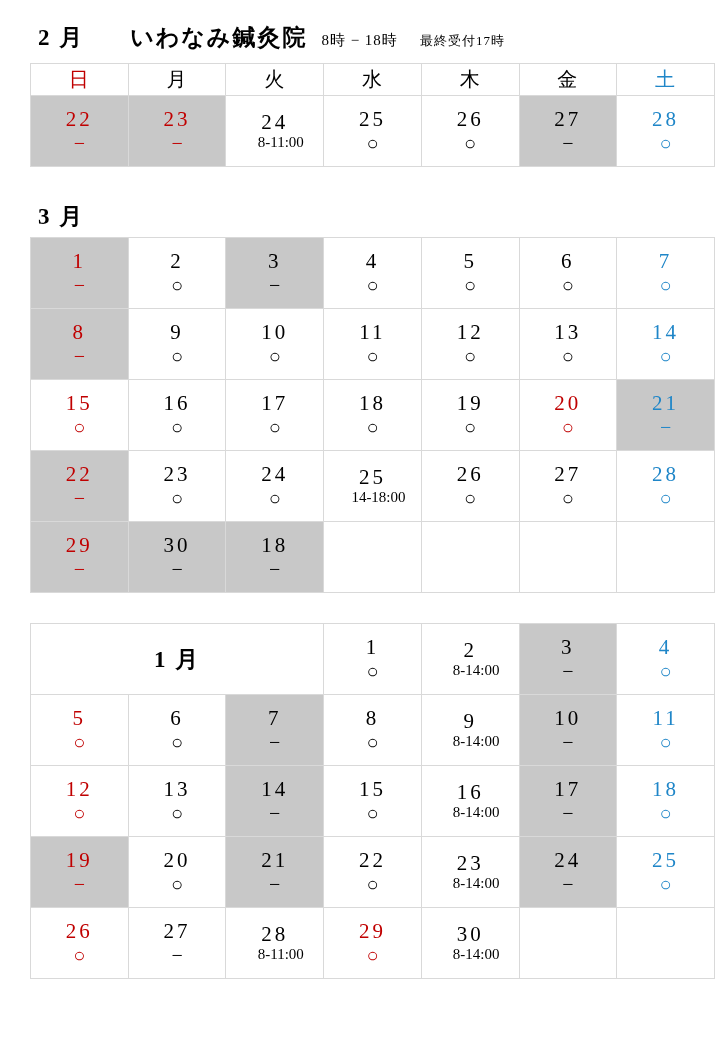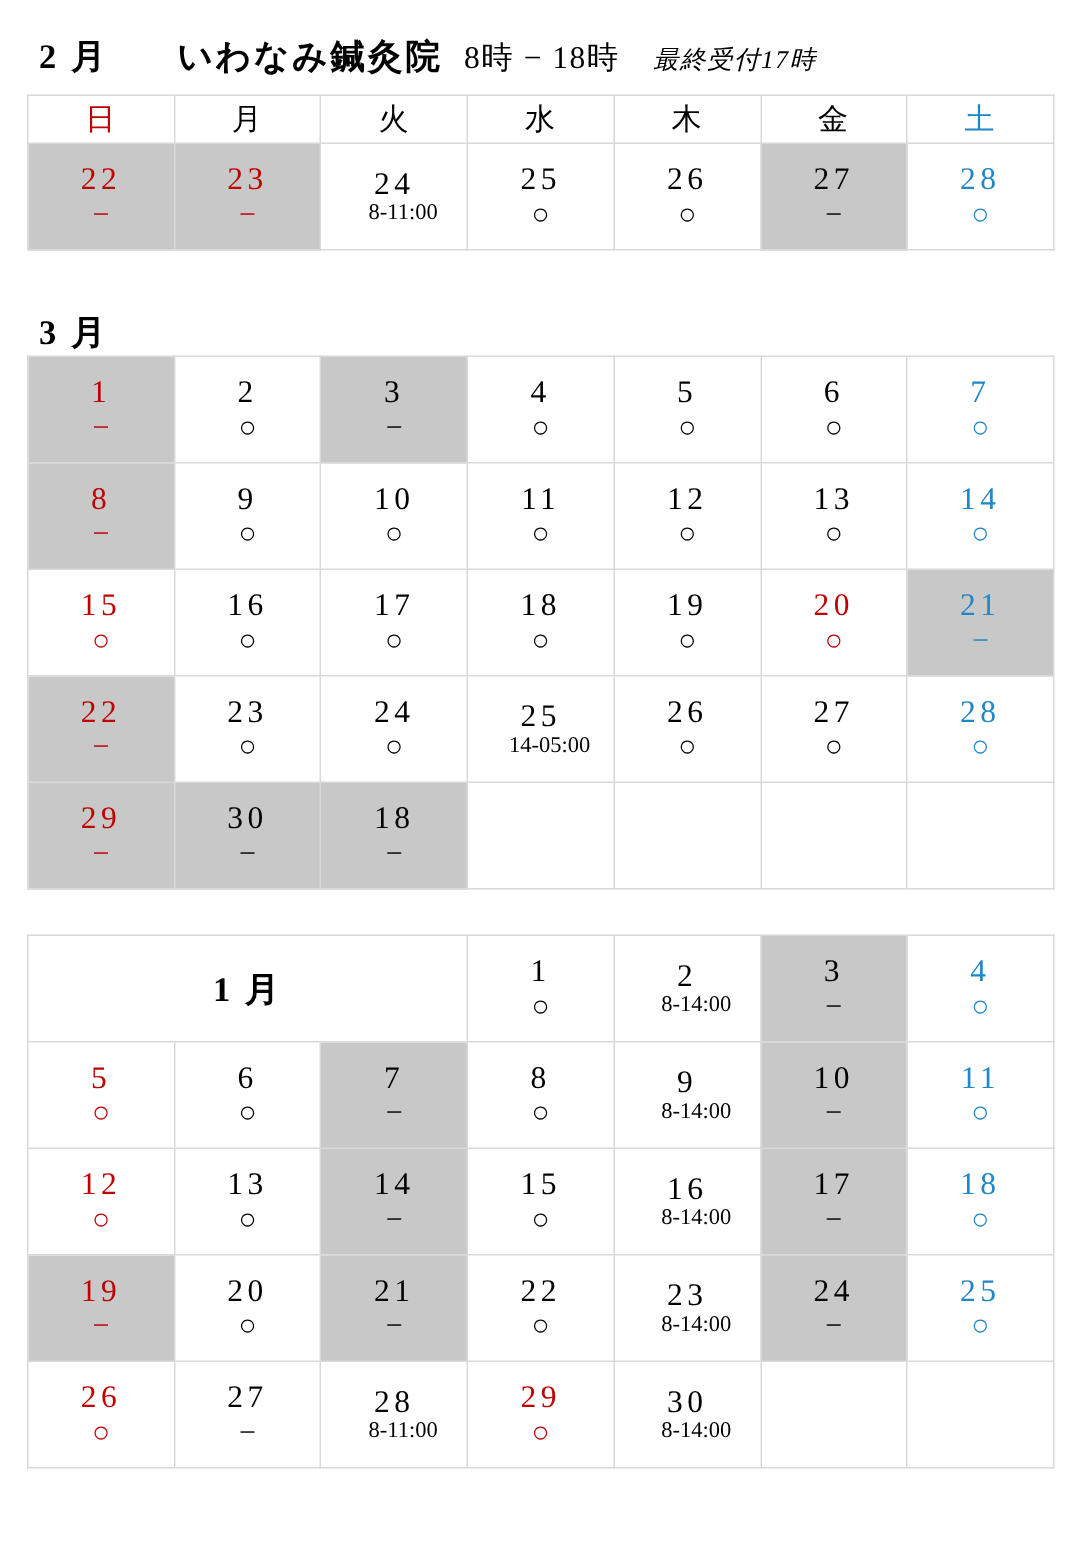--- a/index.html
+++ b/index.html
@@ -12,21 +12,21 @@
     height: 1040px;
     font-family: "Liberation Serif", "DejaVu Serif", serif;
     color: #000000;
     position: relative;
     overflow: hidden;
   }
   .page {
     width: 720px;
     height: 1040px;
     box-sizing: border-box;
-    padding: 22px 18px 0 18px;
+    padding: 22px 18px 0 30px;
     position: relative;
   }
 
   
   .header {
     display: flex;
     align-items: baseline;
     padding-left: 8px;
     margin-bottom: 10px;
   }
@@ -37,31 +37,30 @@
     white-space: nowrap;
   }
   .header .clinic-name {
     font-size: 23px;
     font-weight: bold;
     letter-spacing: 2px;
     margin-left: 46px;
     white-space: nowrap;
   }
   .header .hours {
-    font-size: 21px;
+    font-size: 15px;
     margin-left: 14px;
     letter-spacing: 1px;
     white-space: nowrap;
   }
   .header .lastcall {
-    font-size: 17px;
+    font-size: 13px;
     margin-left: 22px;
     letter-spacing: 1px;
     white-space: nowrap;
-    font-style: italic;
   }
 
   
   table.cal {
     border-collapse: collapse;
     table-layout: fixed;
     width: 684px;
   }
   table.cal col { width: 97.71px; }
 
@@ -117,21 +116,21 @@
 
   
   .month-head {
     font-size: 23px;
     font-weight: bold;
     letter-spacing: 2px;
     padding-left: 8px;
   }
   .block-gap-1 { height: 34px; }
   .block-gap-2 { height: 30px; }
-  .month-head-row { height: 36px; display: flex; align-items: flex-end; }
+  .month-head-row { height: 36px; display: flex; align-items: flex-start; }
 
   
   td.april-label {
     border: none;
     background: transparent;
     text-align: center;
   }
   .april-label-text {
     font-size: 23px;
     font-weight: bold;
@@ -386,21 +385,21 @@
           </td>
         <td>
             <div class="cell-inner">
           <span class="daynum wd">24</span>
           <span class="mark wd">○</span>
             </div>
           </td>
         <td>
             <div class="cell-inner">
           <span class="daynum wd">25</span>
-          <span class="mark timetext wd">14-05:00</span>
+          <span class="mark timetext wd">14-18:00</span>
             </div>
           </td>
         <td>
             <div class="cell-inner">
           <span class="daynum wd">26</span>
           <span class="mark wd">○</span>
             </div>
           </td>
         <td>
             <div class="cell-inner">

